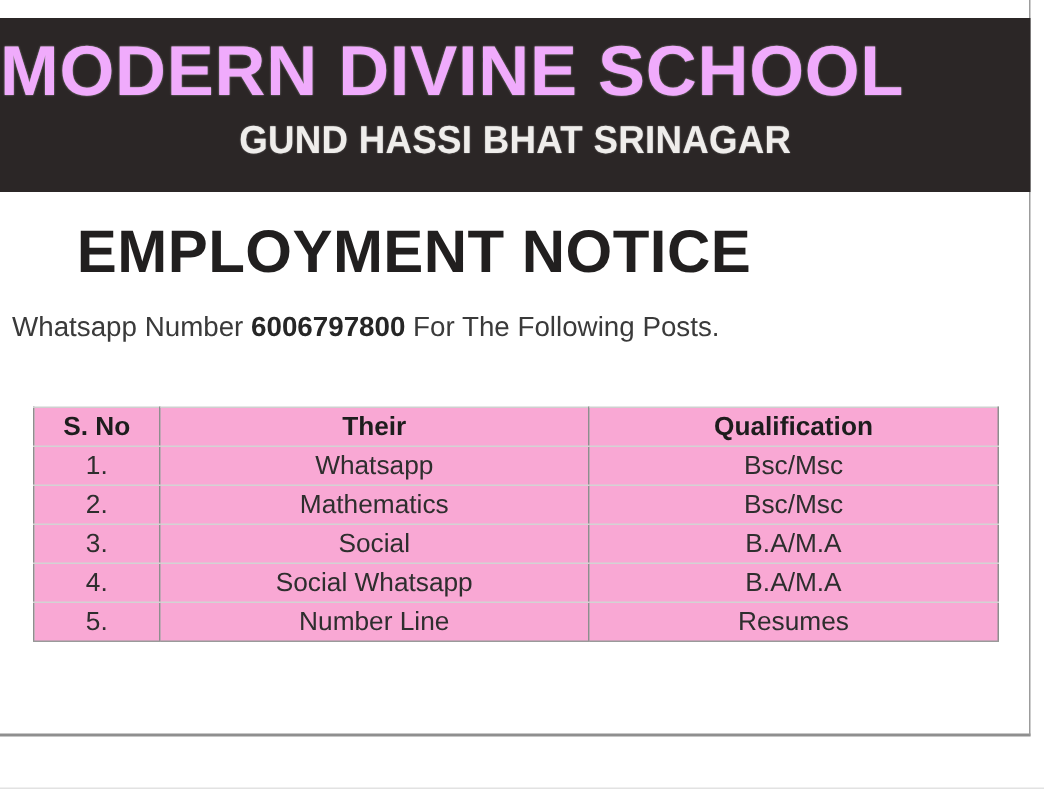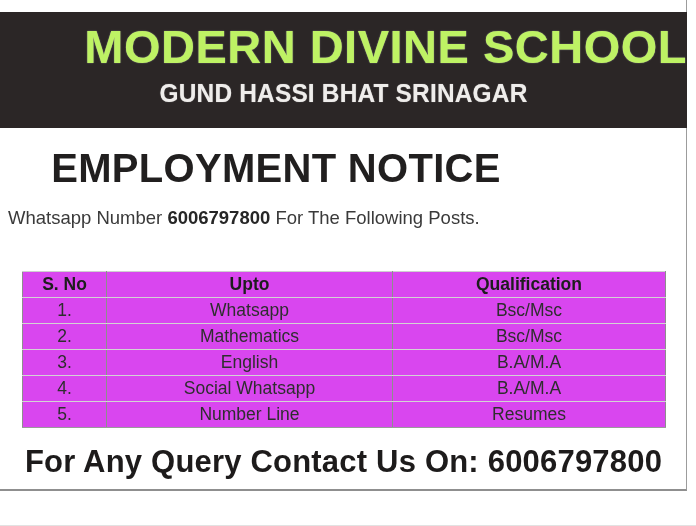--- a/index.html
+++ b/index.html
@@ -45,22 +45,22 @@
     width: 687px;
     height: 116px;
     background: #2b2626;
     overflow: hidden;
   }
   .masthead-title {
     position: absolute;
     left: 0;
     top: 7px;
     width: 687px;
-    text-align: right;
-    color: #bef264;
+    text-align: left;
+    color: #f0abfc;
     font-family: "Liberation Sans Narrow", "Liberation Sans", sans-serif;
     font-weight: bold;
     font-size: 47px;
     line-height: 55px;
     letter-spacing: 0.5px;
     white-space: nowrap;
     text-shadow: 0 0 1.3px rgba(255,255,255,0.55);
   }
   .masthead-sub {
     position: absolute;
@@ -150,21 +150,21 @@
     padding: 0;
     text-align: center;
     vertical-align: middle;
     font-size: 17.5px;
     color: #2e2e2e;
     font-weight: normal;
     border-top: 1px solid #d3d3d3;
     border-bottom: 1px solid #d3d3d3;
     border-left: 1px solid #8e8e8e;
     border-right: 1px solid #8e8e8e;
-    background: #d946ef;
+    background: #f9a8d4;
   }
   .posts-table thead th {
     font-weight: bold;
     color: #1d1d1d;
     font-size: 17.5px;
     border-top: 1px solid #cfcfcf;
   }
   .posts-table tbody tr:last-child td {
     border-bottom: 1px solid #9a9a9a;
   }
@@ -203,50 +203,49 @@
 
   <table class="posts-table">
     <colgroup>
       <col class="c-sno">
       <col class="c-post">
       <col class="c-qual">
     </colgroup>
     <thead>
       <tr>
         <th>S. No</th>
-        <th>Upto</th>
+        <th>Their</th>
         <th>Qualification</th>
       </tr>
     </thead>
     <tbody>
       <tr>
         <td>1.</td>
         <td>Whatsapp</td>
         <td>Bsc/Msc</td>
       </tr>
       <tr>
         <td>2.</td>
         <td>Mathematics</td>
         <td>Bsc/Msc</td>
       </tr>
       <tr>
         <td>3.</td>
-        <td>English</td>
+        <td>Social</td>
         <td>B.A/M.A</td>
       </tr>
       <tr>
         <td>4.</td>
         <td>Social Whatsapp</td>
         <td>B.A/M.A</td>
       </tr>
       <tr>
         <td>5.</td>
         <td>Number Line</td>
         <td>Resumes</td>
       </tr>
     </tbody>
   </table>
 
-  <div class="footer-contact">For Any Query Contact Us On: 6006797800</div>
 
 </div>
 
 <div class="below-sheet"></div>
 
 </body></html>

